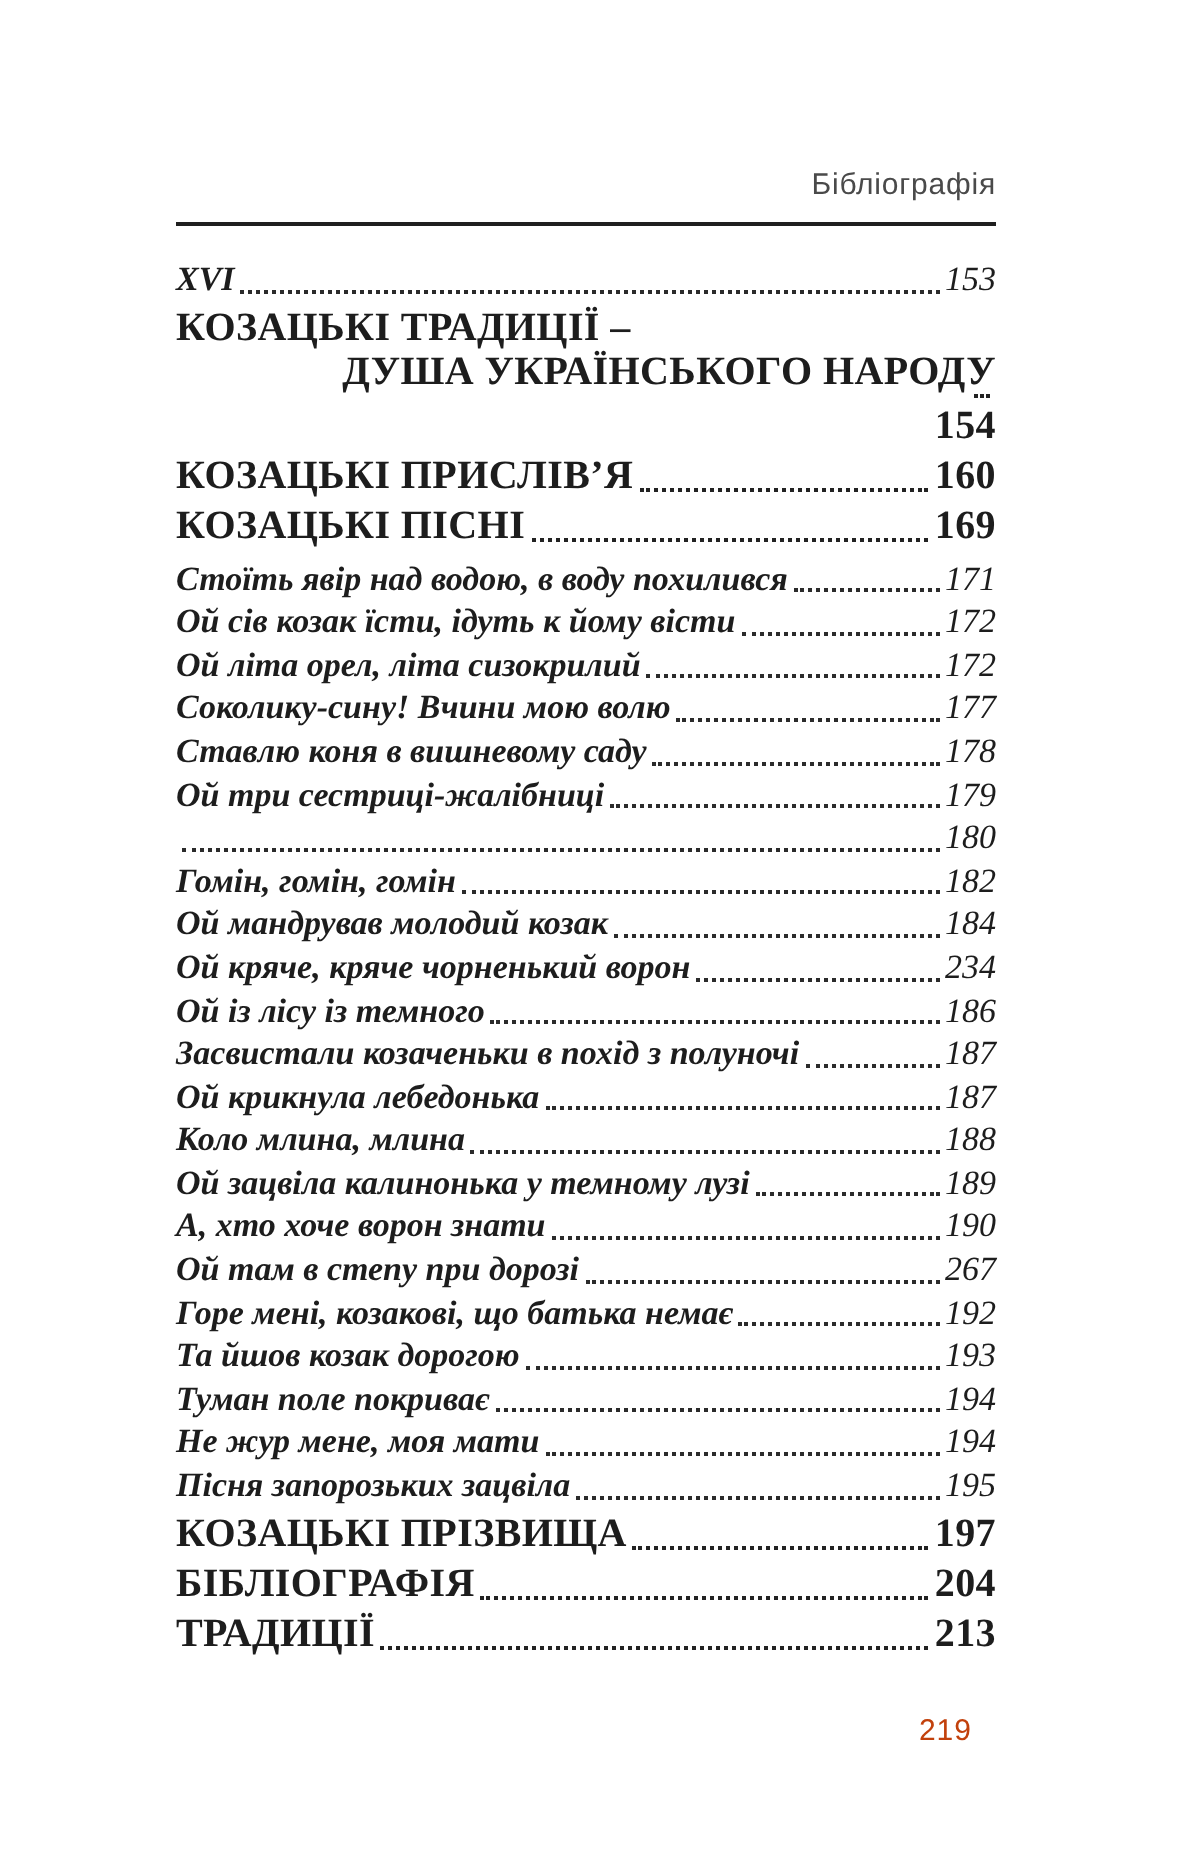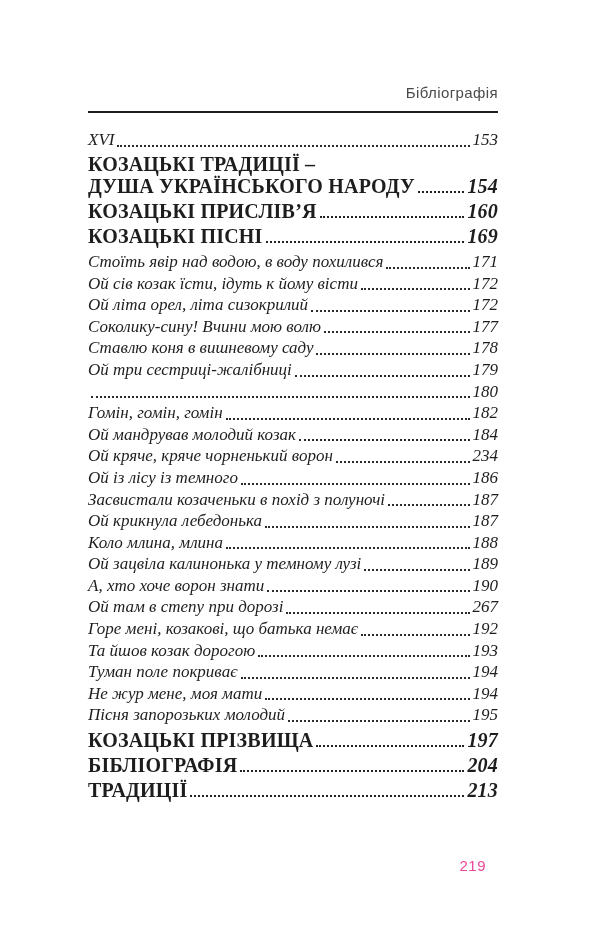--- a/index.html
+++ b/index.html
@@ -41,57 +41,57 @@
   
   .toc {
     margin-top: 16px;
   }
   .row {
     display: flex;
     align-items: flex-end;
     line-height: 21.6px;
     font-size: 17px;
   }
-  .row .title { white-space: pre-wrap; }
+  .row .title { white-space: pre-wrap; font-weight: bold; }
   .row .leader {
     flex: 1;
     min-width: 8px;
     border-bottom: 2px dotted #2b2b2b;
     margin: 0 3px 4px 3px;
   }
-  .row .page { white-space: nowrap; font-style: italic; }
+  .row .page { white-space: nowrap; }
   
   .kind-song .title, .kind-song .page,
   .kind-roman .title, .kind-roman .page {
     font-style: italic;
   }
   
   .kind-section, .kind-section_open {
     font-weight: bold;
     font-size: 20px;
     letter-spacing: 0.2px;
   }
   .kind-section { margin: 3.5px 0; }
   .kind-section_open { margin: 3.5px 0 0 0; }
-  .kind-section_open + .kind-section { margin-top: 0; }
+  .kind-section_open + .kind-section { margin-top: 0; flex-direction: column; }
   .kind-section .leader, .kind-section_open .leader {
     border-bottom-color: #222222;
   }
   
   .folio {
     position: absolute;
     top: 841px;
     left: 0;
     width: 410px;
     text-align: right;
     padding-right: 12px;
     box-sizing: border-box;
     font-family: "Liberation Sans", sans-serif;
     font-size: 15px;
-    color: #ec4899;
+    color: #c2410c;
     letter-spacing: 0.5px;
   }
 </style>
 </head>
 <body>
 
 <div class="page-inner">
 
   <div class="running-head">Бібліографія</div>
 
@@ -219,21 +219,21 @@
         <span class="title">Туман поле покриває</span>
         <span class="leader"></span>
         <span class="page">194</span>
       </div>
       <div class="row kind-song">
         <span class="title">Не жур мене, моя мати</span>
         <span class="leader"></span>
         <span class="page">194</span>
       </div>
       <div class="row kind-song">
-        <span class="title">Пісня запорозьких молодий</span>
+        <span class="title">Пісня запорозьких зацвіла</span>
         <span class="leader"></span>
         <span class="page">195</span>
       </div>
       <div class="row kind-section">
         <span class="title">КОЗАЦЬКІ ПРІЗВИЩА</span>
         <span class="leader"></span>
         <span class="page">197</span>
       </div>
       <div class="row kind-section">
         <span class="title">БІБЛІОГРАФІЯ</span>

